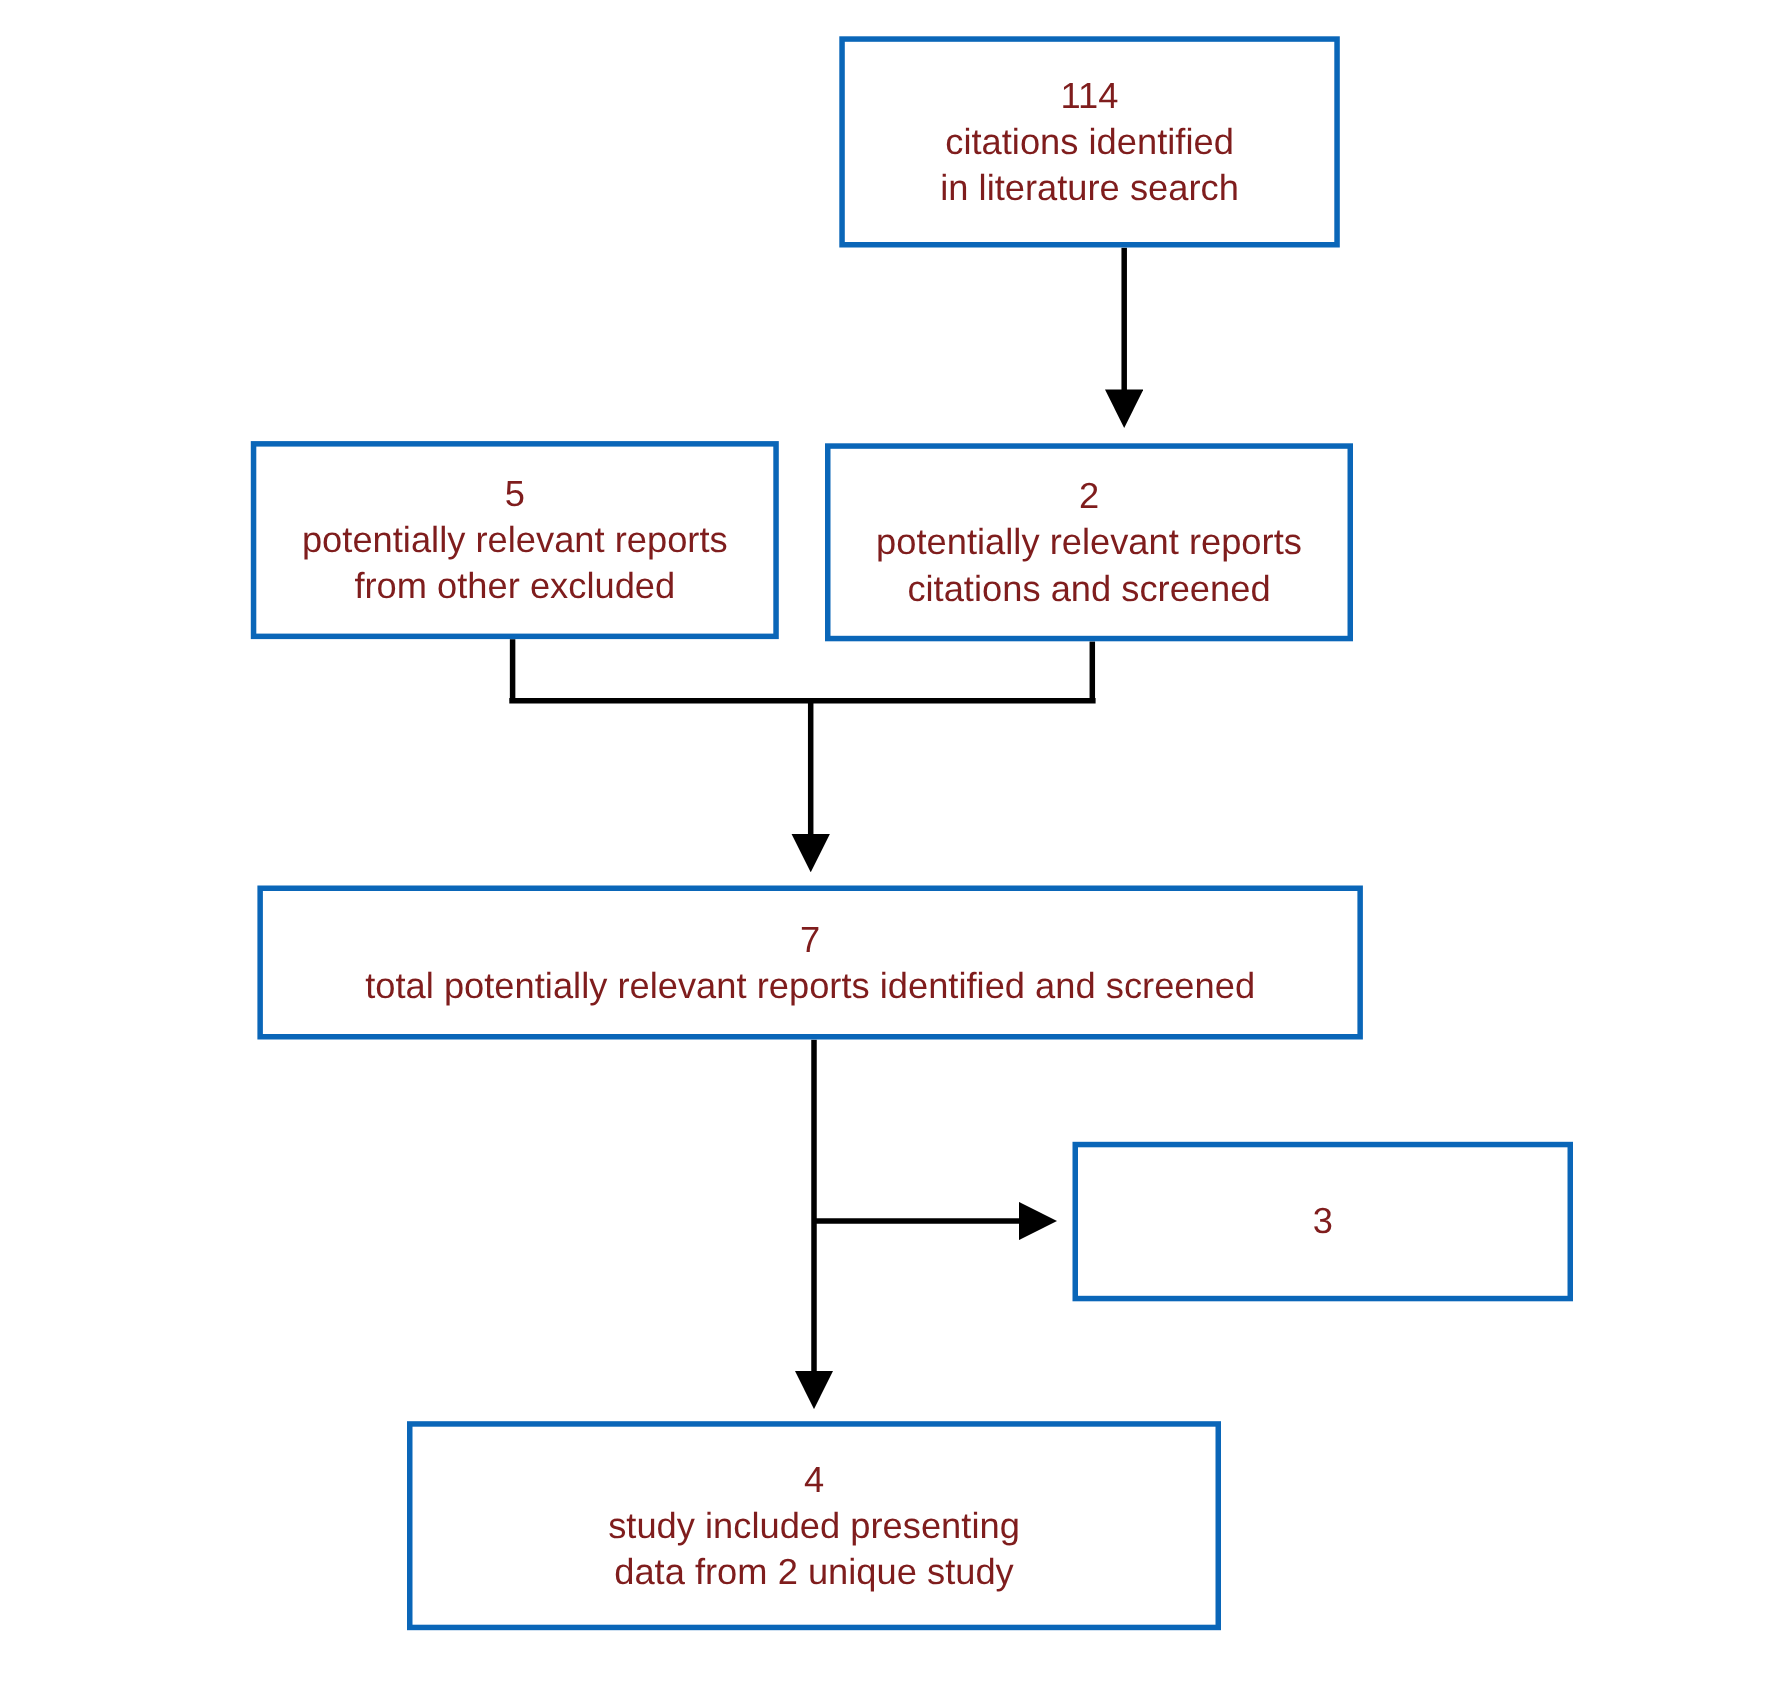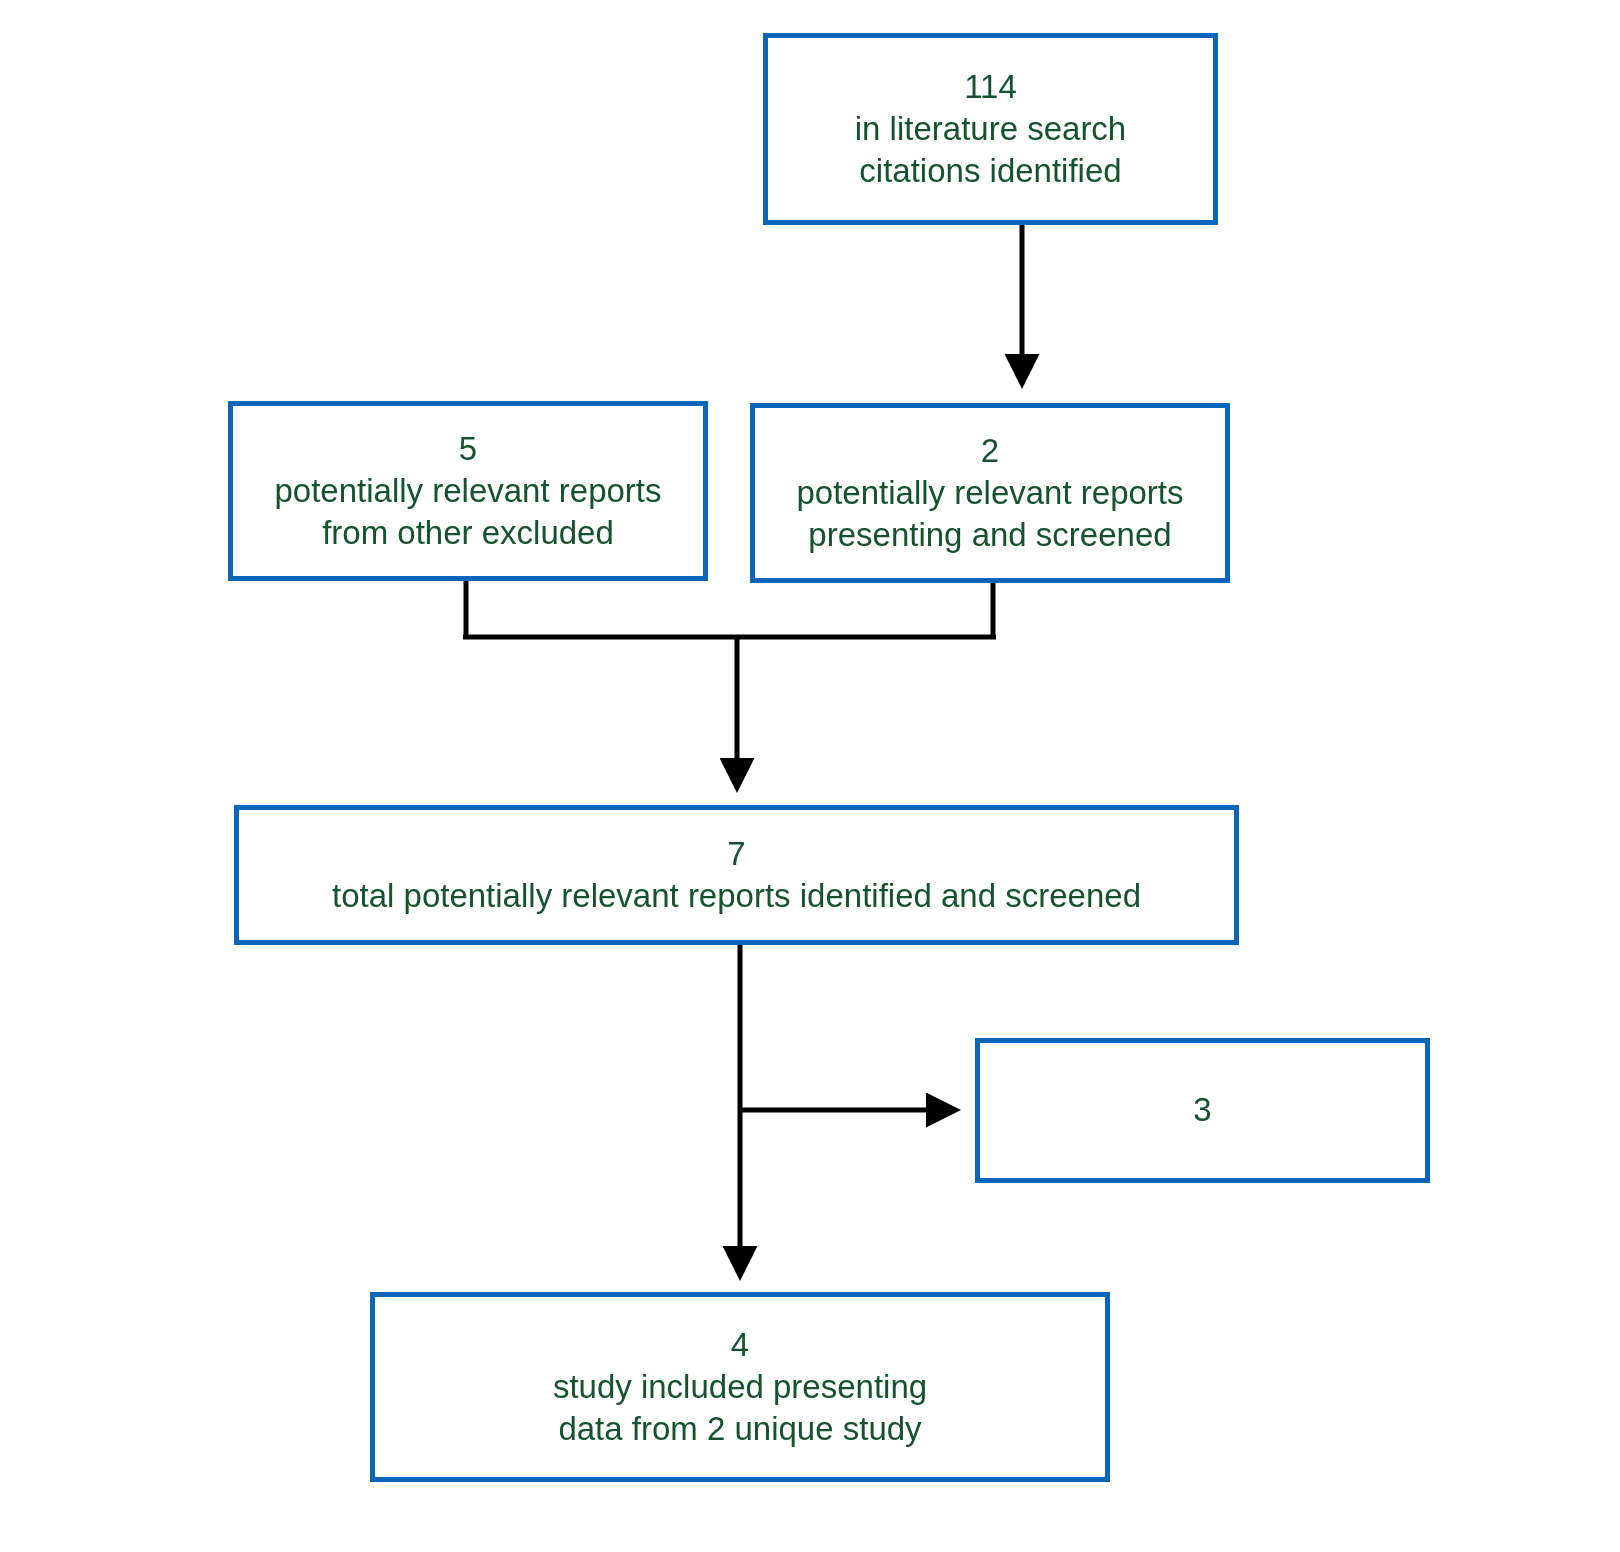--- a/index.html
+++ b/index.html
@@ -28,21 +28,21 @@
   .node {
     position: absolute;
     box-sizing: border-box;
     border: 5px solid #0a66b8;
     background: #ffffff;
     display: flex;
     flex-direction: column;
     align-items: center;
     justify-content: center;
     text-align: center;
-    color: #14532d;
+    color: #7f1d1d;
     font-size: 33px;
     line-height: 1.28;
     padding: 4px 12px;
   }
   .node .count {
     display: block;
   }
   .node .label-line {
     display: block;
     white-space: pre;
@@ -82,34 +82,34 @@
       <line x1="740" y1="1110" x2="954" y2="1110" stroke="#000000" stroke-width="5" marker-end="url(#arrowhead)"></line>
     </g>
 
     <g>
       <line x1="740" y1="945" x2="740" y2="1274" stroke="#000000" stroke-width="5" marker-end="url(#arrowhead)"></line>
     </g>
   </svg>
 
   <div class="node" id="node-identified">
     <span class="count">114</span>
+    <span class="label-line">citations identified</span>
     <span class="label-line">in literature search</span>
-    <span class="label-line">citations identified</span>
   </div>
 
   <div class="node" id="node-other">
     <span class="count">5</span>
     <span class="label-line">potentially relevant reports</span>
     <span class="label-line">from other excluded</span>
   </div>
 
   <div class="node" id="node-screened">
     <span class="count">2</span>
     <span class="label-line">potentially relevant reports</span>
-    <span class="label-line">presenting and screened</span>
+    <span class="label-line">citations and screened</span>
   </div>
 
   <div class="node" id="node-total">
     <span class="count">7</span>
     <span class="label-line">total potentially relevant reports identified and screened</span>
   </div>
 
   <div class="node" id="node-excluded">
     <span class="count">3</span>
   </div>

